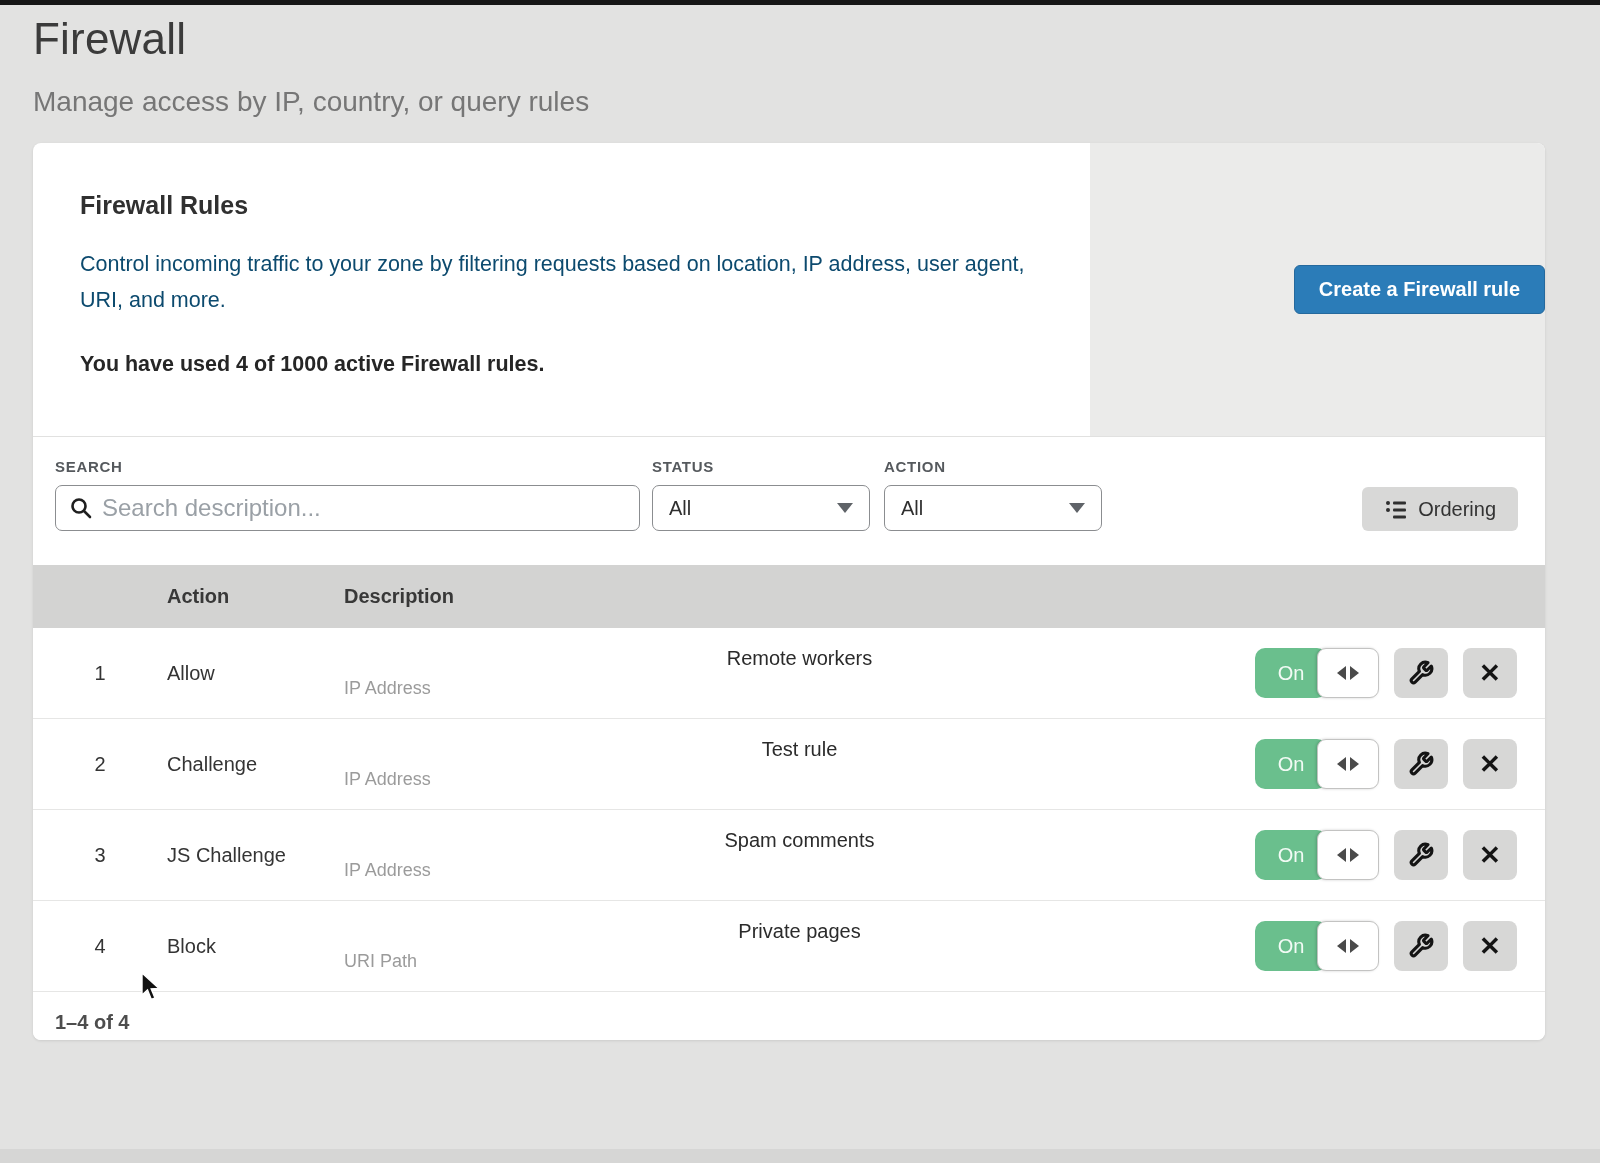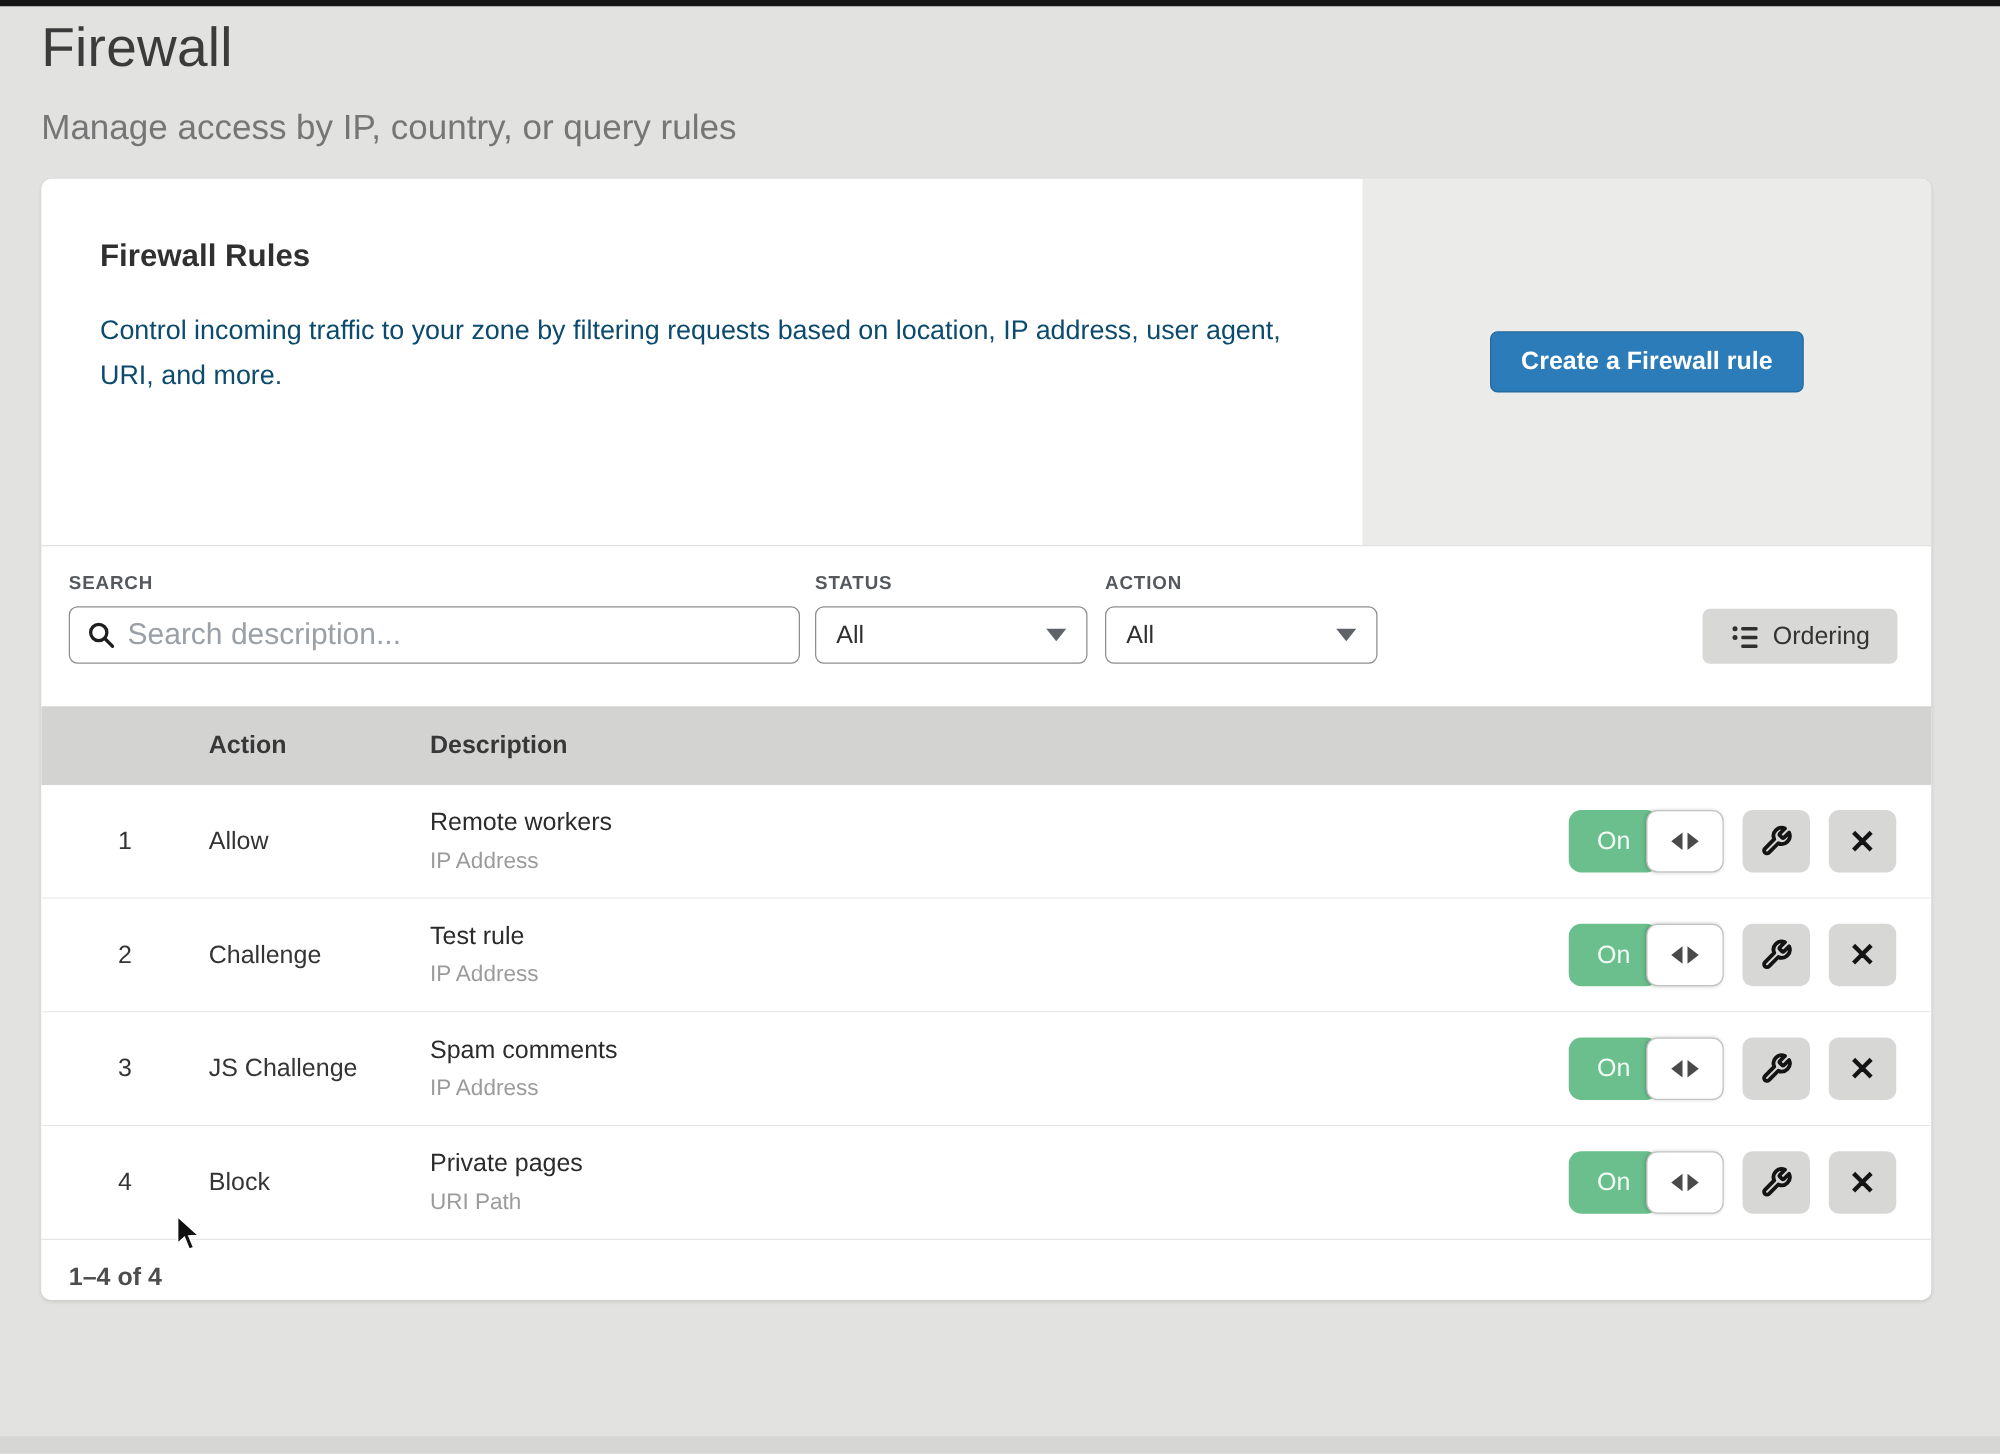--- a/index.html
+++ b/index.html
@@ -22,21 +22,21 @@
     background:#ffffff; border-radius:8px; overflow:hidden;
     box-shadow:0 1px 3px rgba(0,0,0,.10);
   }
 
   
   .card-top { display:flex; height:294px; border-bottom:1px solid #e1e1e0; }
   .card-top-left { flex:1; padding:48px 40px 0 47px; }
   .rules-heading { font-size:25px; font-weight:700; color:#303030; }
   .rules-desc { margin-top:26px; font-size:21.5px; color:#0c4a6e; line-height:36px; max-width:960px; }
   .rules-usage { margin-top:34px; font-size:21.5px; font-weight:700; color:#262626; }
-  .card-top-right { width:455px; background:#ebebea; display:flex; align-items:center; justify-content:center; }
+  .card-top-right { width:455px; background:#ebebea; display:flex; align-items:center; justify-content:flex-end; }
   .create-btn {
     background:#2b7cb8; color:#ffffff; font-family:inherit; font-size:20px; font-weight:600;
     border:1px solid #25699d; border-radius:6px; padding:12px 24px; cursor:pointer;
   }
 
   
   .filter-bar { display:flex; align-items:flex-end; padding:18px 27px 34px 22px; height:128px; }
   .field { display:flex; flex-direction:column; }
   .field-label { font-size:15px; font-weight:700; letter-spacing:.7px; color:#55595d; margin-bottom:10px; }
   .search-wrap { position:relative; width:585px; }
@@ -63,21 +63,21 @@
   .table-header {
     height:63px; background:#d3d3d2; display:flex; align-items:center;
     font-size:20px; font-weight:700; color:#383838;
   }
   .col-num { width:134px; text-align:center; flex-shrink:0; }
   .col-action { width:177px; flex-shrink:0; }
   .col-desc { flex:1; min-width:0; }
   .rule-row { height:91px; display:flex; align-items:center; border-bottom:1px solid #e6e6e5; background:#fff; }
   .rule-row .col-num { font-size:20px; color:#343434; }
   .rule-row .col-action { font-size:20px; color:#343434; }
-  .desc-title { font-size:20px; color:#2b2b2b; }
+  .desc-title { font-size:20px; color:#2b2b2b;text-align:center; }
   .desc-sub { margin-top:8px; font-size:18px; color:#9b9b9b; }
   .row-controls { margin-left:auto; display:flex; align-items:center; gap:15px; padding-right:28px; }
 
   .toggle { width:124px; height:50px; display:flex; cursor:pointer; }
   .toggle-on {
     flex:1; background:#6abf8d; border-radius:10px; display:flex; align-items:center; justify-content:center;
     color:#f2fbf5; font-size:20px; font-weight:500;
   }
   .toggle-knob {
     width:62px; height:50px; margin-left:-10px; background:#ffffff; border:1px solid #c3c3c2;
@@ -110,20 +110,21 @@
   <div class="page-title">Firewall</div>
   <div class="page-subtitle">Manage access by IP, country, or query rules</div>
 </div>
 
 <div class="card">
 
   <div class="card-top">
     <div class="card-top-left">
       <div class="rules-heading">Firewall Rules</div>
       <div class="rules-desc">Control incoming traffic to your zone by filtering requests based on location, IP address, user agent, URI, and more.</div>
+      <div class="rules-usage">You have used 4 of 1000 active Firewall rules.</div>
     </div>
     <div class="card-top-right">
       <button class="create-btn">Create a Firewall rule</button>
     </div>
   </div>
 
   <div class="filter-bar">
     <div class="field">
       <div class="field-label">SEARCH</div>
       <div class="search-wrap">

